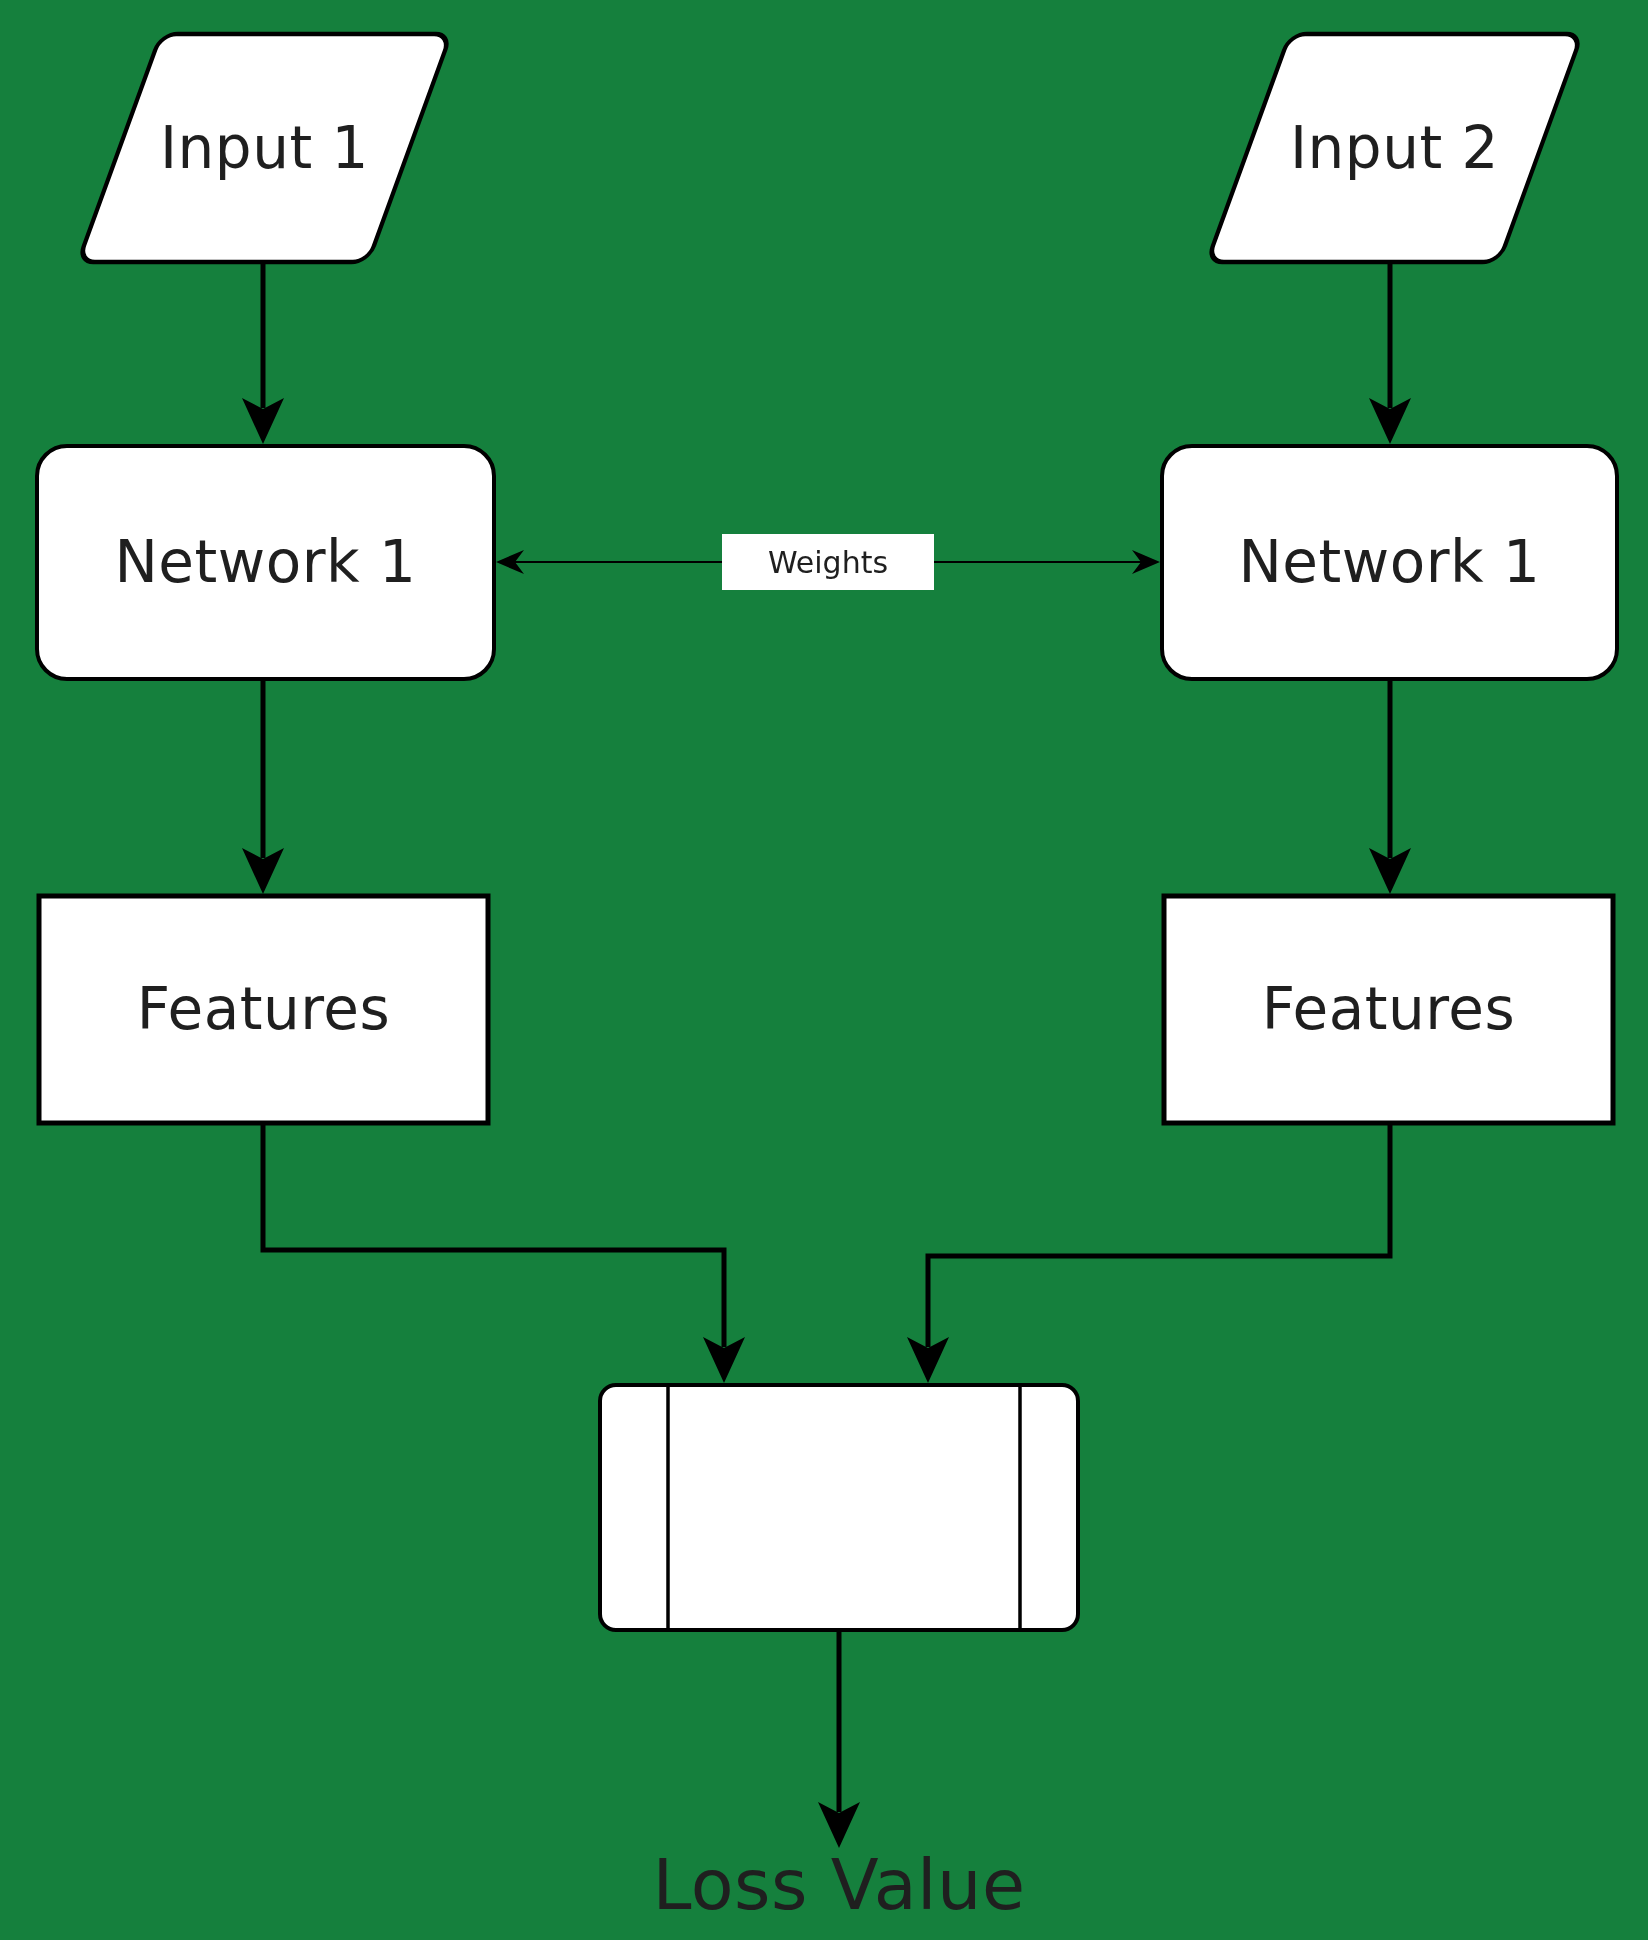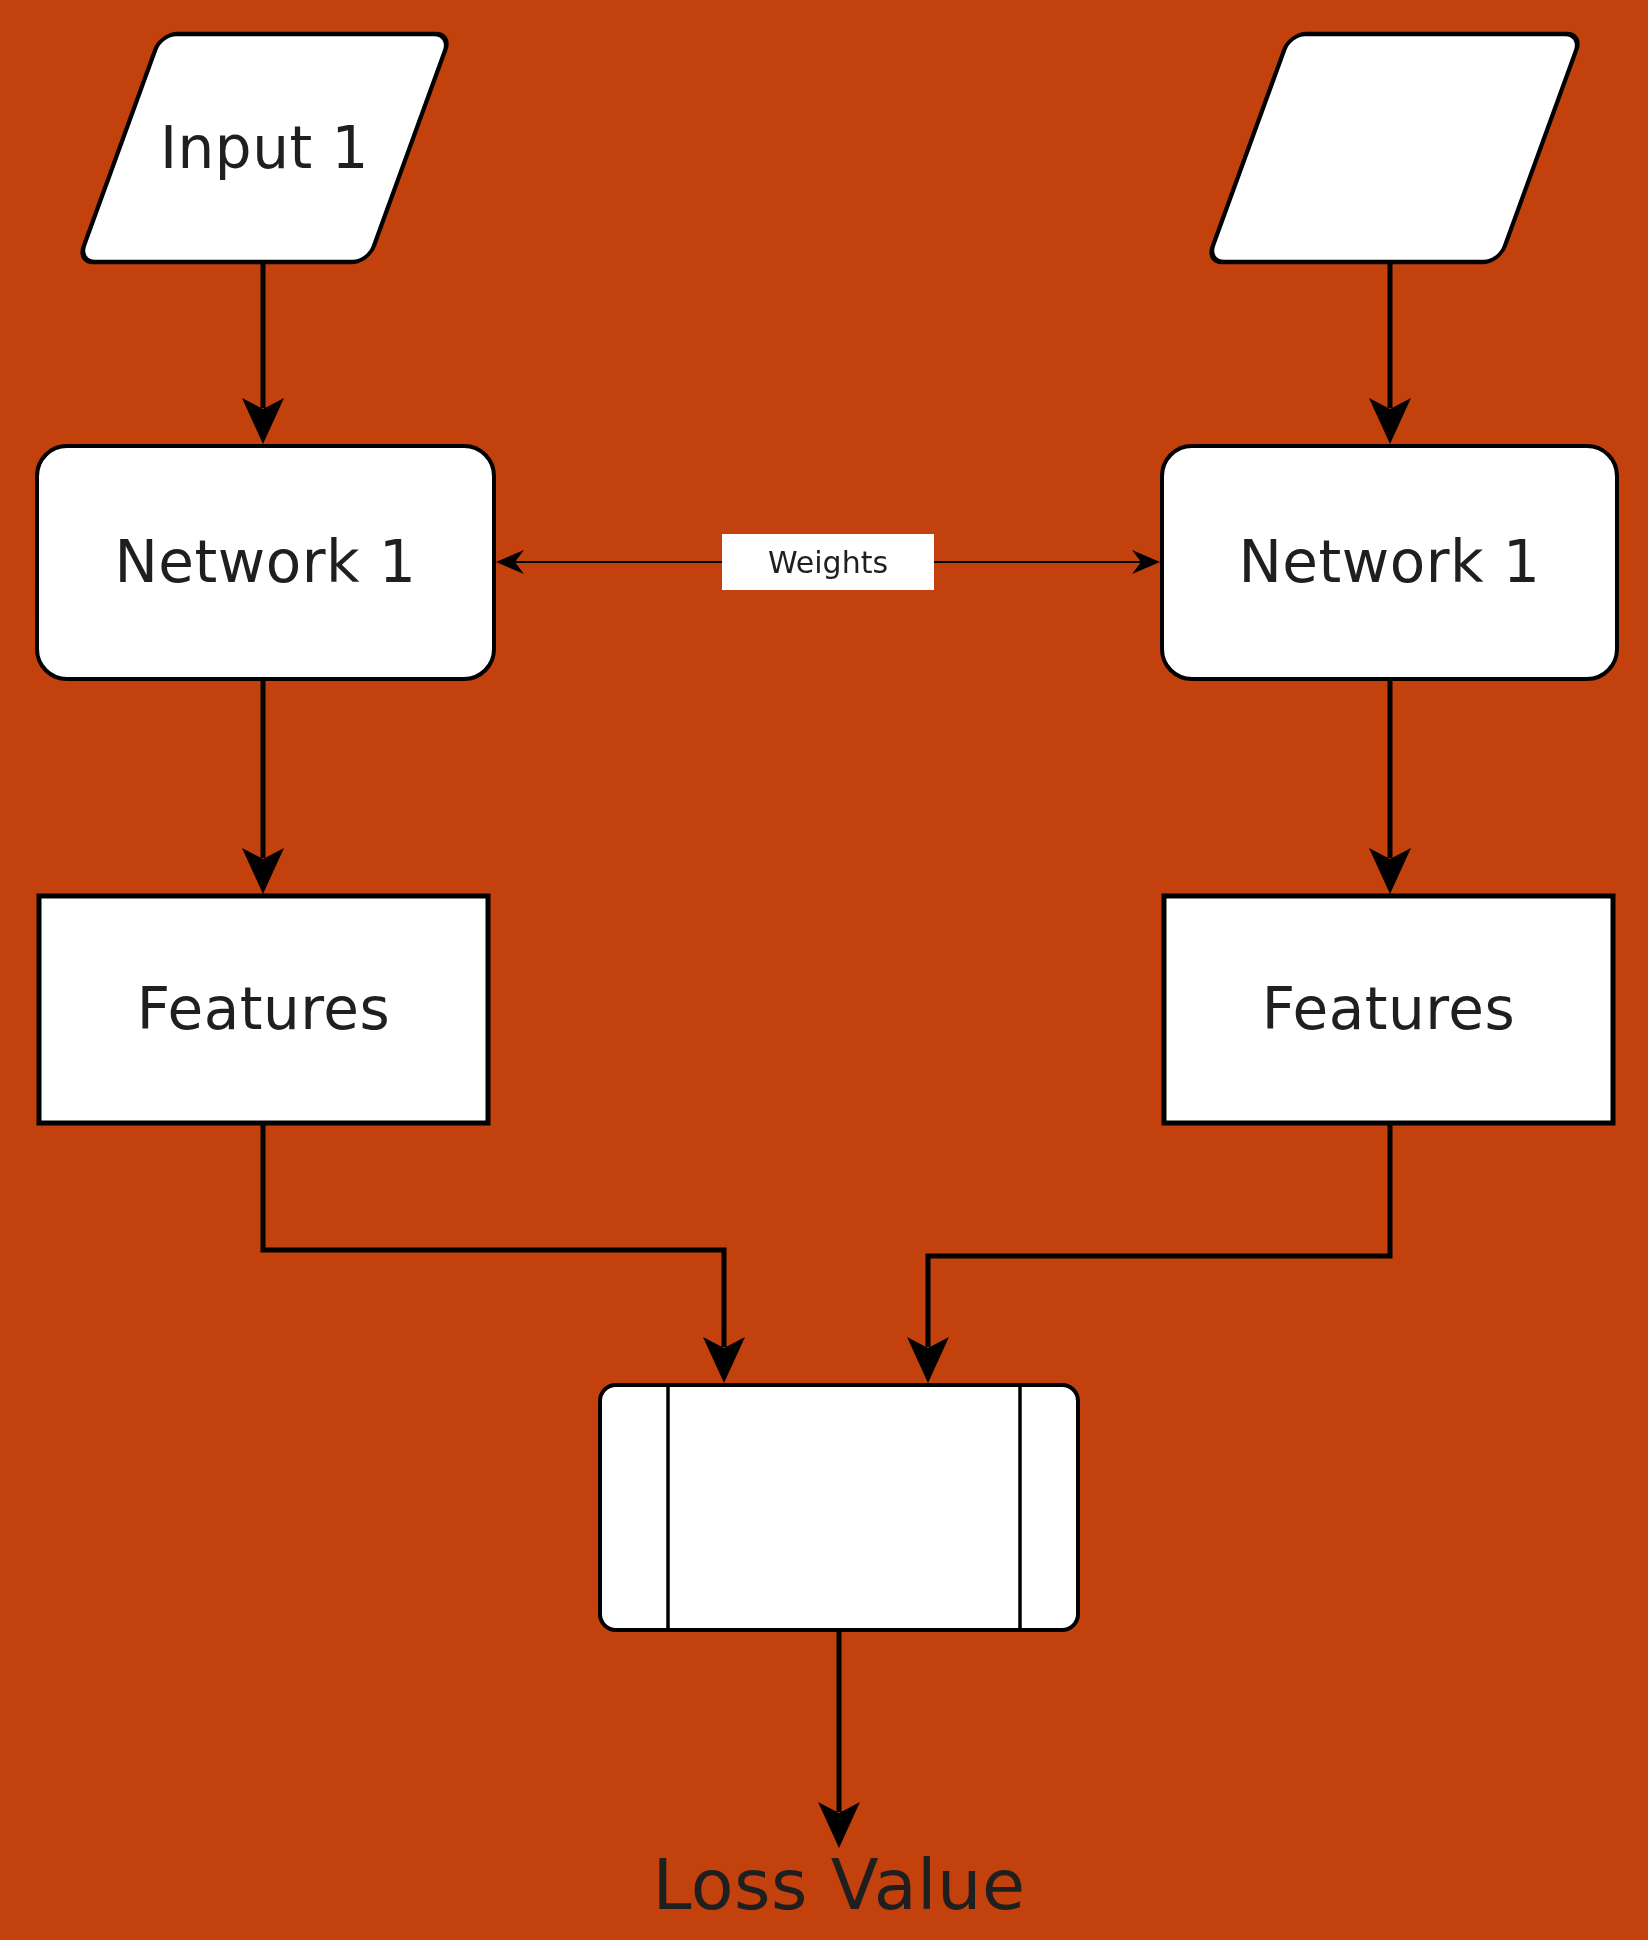--- a/index.html
+++ b/index.html
@@ -1,20 +1,20 @@
 <!DOCTYPE html>
 <html><head>
 <meta charset="utf-8">
 <style>
   html, body { margin: 0; padding: 0; background: #ffffff; }
   .canvas {
     position: relative;
     width: 1648px;
     height: 1940px;
-    background: #c2410c;
+    background: #15803d;
     font-family: "DejaVu Sans", "Liberation Sans", sans-serif;
     color: #1f1f1f;
     overflow: hidden;
   }
   .canvas svg.wires {
     position: absolute;
     left: 0; top: 0;
     width: 1648px; height: 1940px;
   }
   .node-label {
@@ -85,20 +85,21 @@
 
     <path d="M 1390,1123 L 1390,1256 L 928,1256 L 928,1347" fill="none" stroke="#000000" stroke-width="5"></path>
     <path d="M 907,1337 L 928,1383 L 949,1337 L 928,1348 Z" fill="#000000"></path>
 
     <line x1="839" y1="1630" x2="839" y2="1812" stroke="#000000" stroke-width="5"></line>
     <path d="M 818,1802 L 839,1848 L 860,1802 L 839,1813 Z" fill="#000000"></path>
   </svg>
 
   <div class="node-label" style="left:78px; top:34px; width:373px; height:228px;">Input 1</div>
 
+  <div class="node-label" style="left:1207px; top:34px; width:375px; height:228px;">Input 2</div>
 
   <div class="node-label" style="left:37px; top:446px; width:457px; height:233px;">Network 1</div>
 
   <div class="node-label" style="left:1162px; top:446px; width:455px; height:233px;">Network 1</div>
 
   <div class="node-label" style="left:39px; top:896px; width:449px; height:227px;">Features</div>
 
   <div class="node-label" style="left:1164px; top:896px; width:449px; height:227px;">Features</div>
 
 

